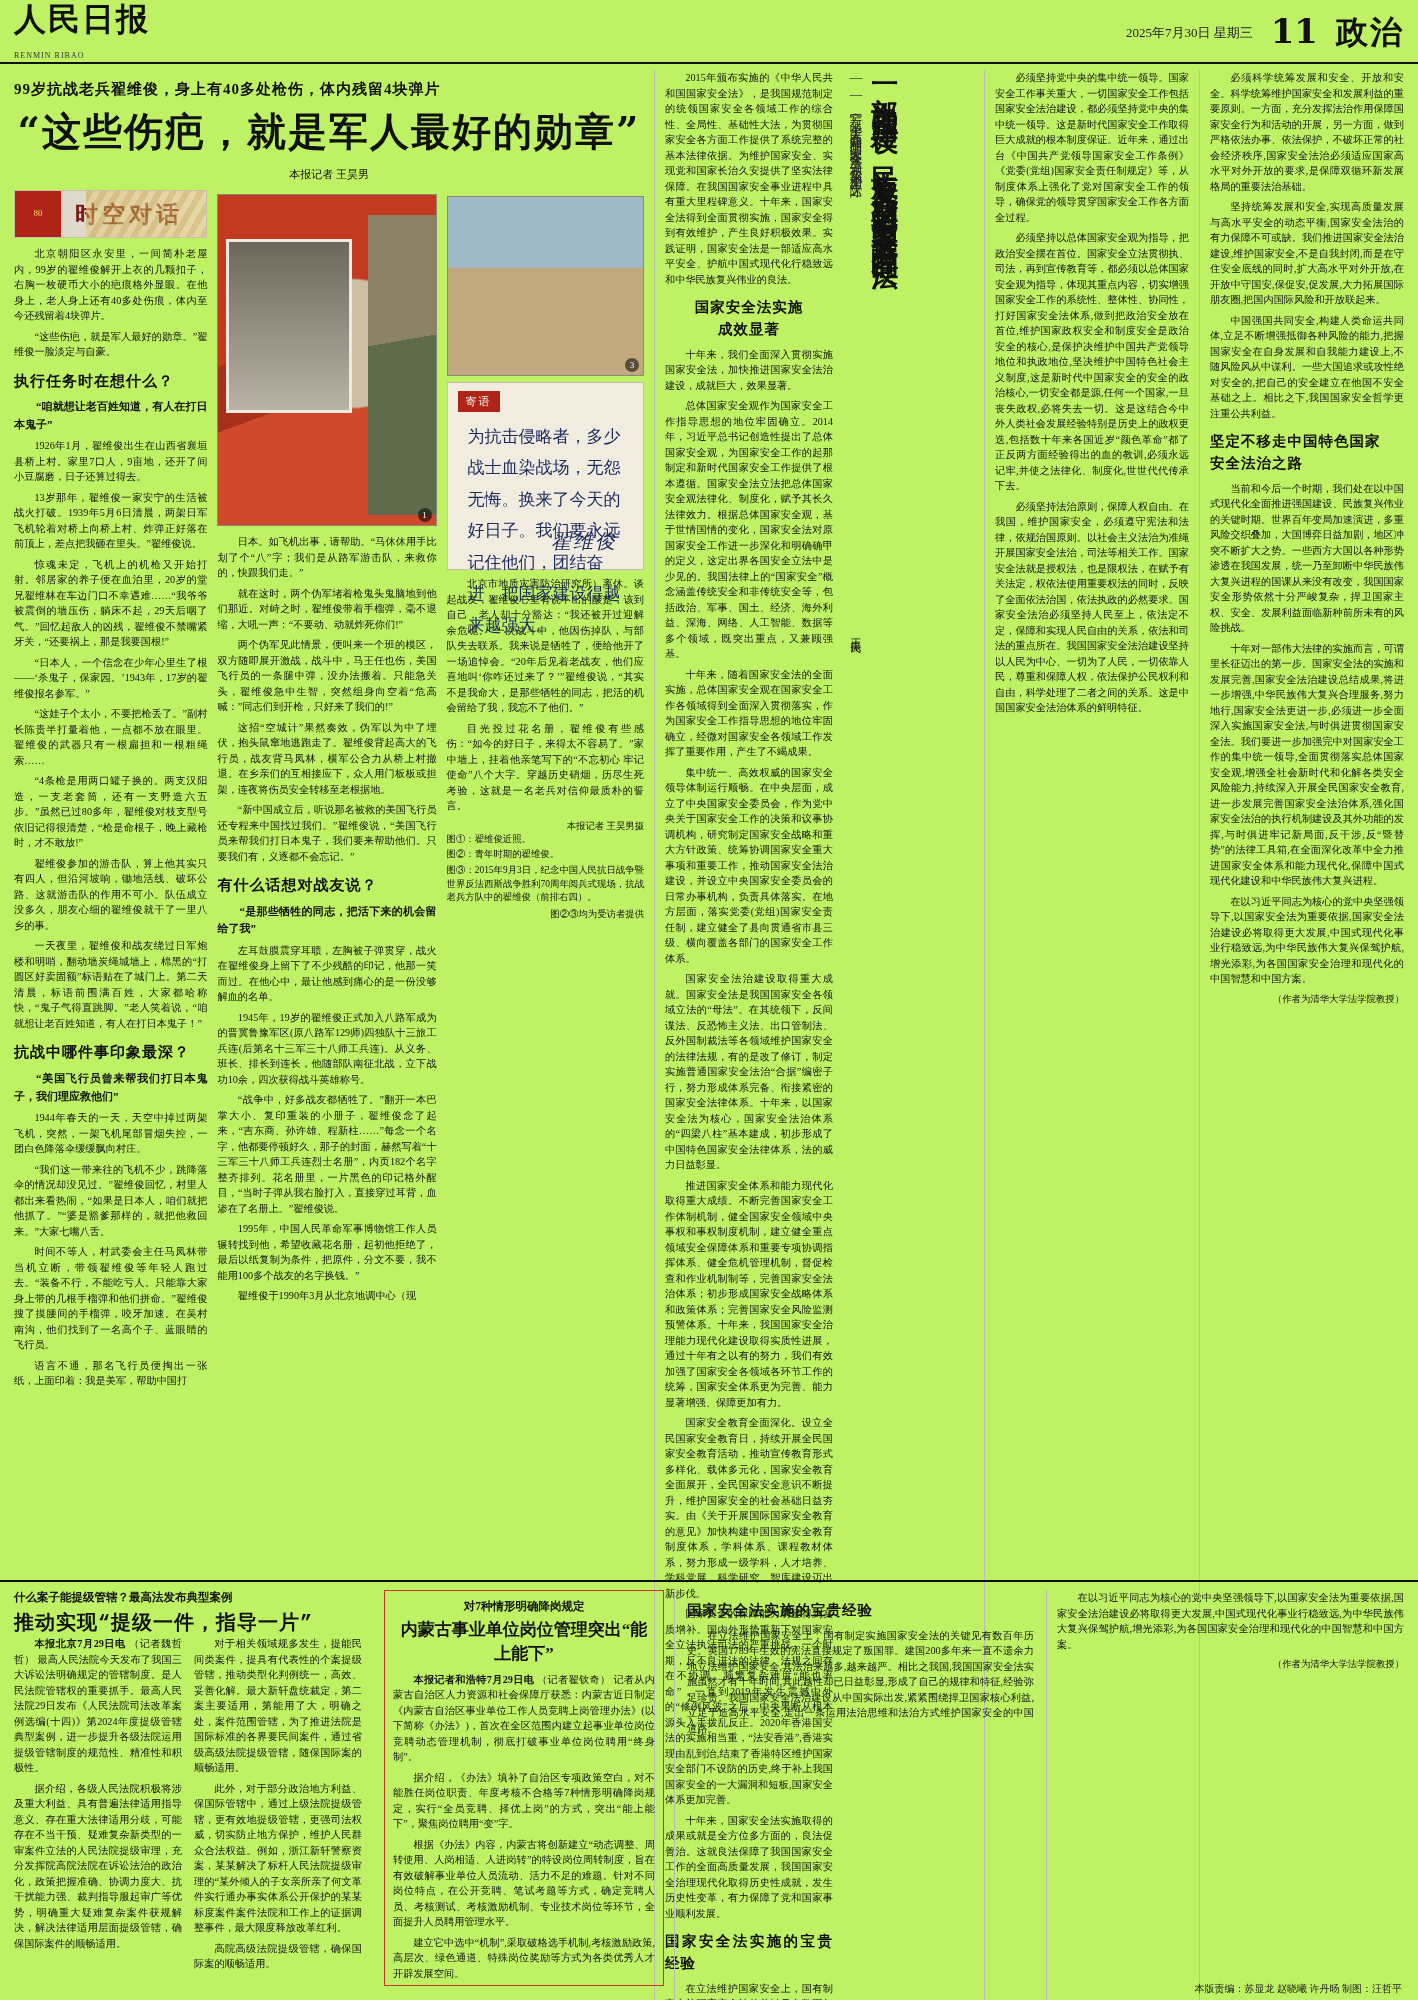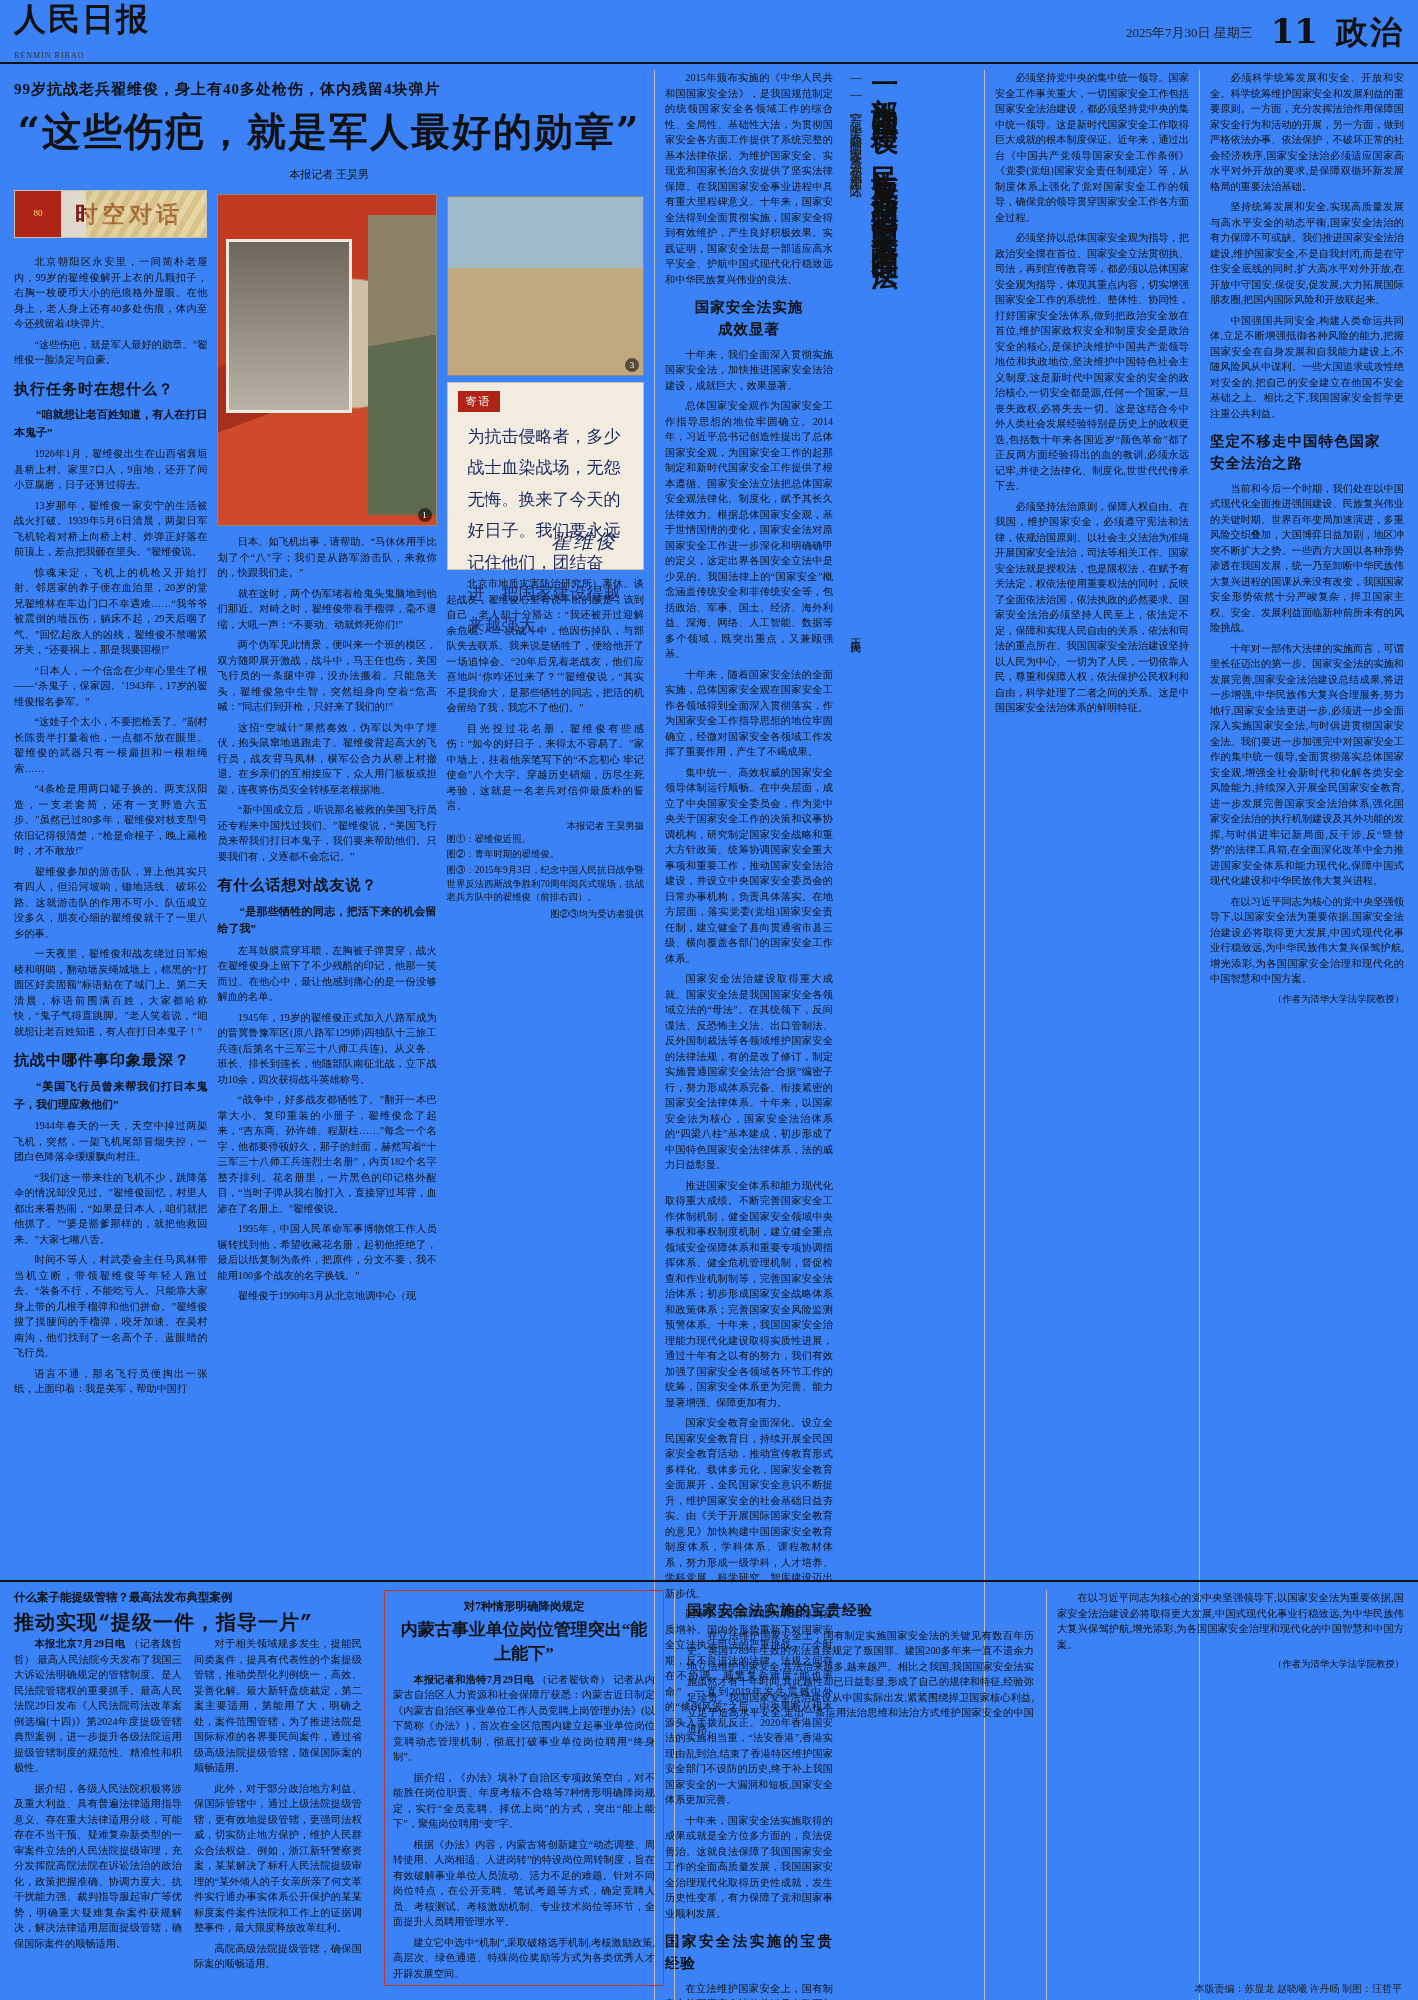--- a/index.html
+++ b/index.html
@@ -1,17 +1,17 @@
 <!DOCTYPE html>
 <html><head>
 <meta charset="utf-8">
 <style>
   html,body{margin:0;padding:0;background:#e9e6df;}
   body{font-family:"Liberation Serif", serif;color:#111;}
-  .page{width:1418px;height:2000px;background:#3b82f6;position:relative;overflow:hidden;}
+  .page{width:1418px;height:2000px;background:#bef264;position:relative;overflow:hidden;}
 
   
   .masthead{height:62px;border-bottom:2px solid #111;display:flex;align-items:center;padding:0 14px;position:relative;}
   .logo{font-family:"DejaVu Serif", serif;font-weight:bold;font-size:32px;letter-spacing:2px;color:#111;line-height:1;}
   .logo-sub{font-size:8px;letter-spacing:1px;color:#333;margin-top:16px;}
   .mast-right{margin-left:auto;display:flex;align-items:flex-end;gap:18px;}
   .mast-date{font-size:13px;color:#222;padding-bottom:6px;}
   .pagenum{font-family:"DejaVu Serif",serif;font-size:34px;font-weight:bold;line-height:1;}
   .section-name{font-size:32px;font-weight:bold;letter-spacing:2px;line-height:1;}
 
@@ -22,21 +22,21 @@
   .right-zone{width:420px;padding-left:10px;box-sizing:border-box;border-left:1px solid #bbb;display:flex;}
 
   .col{font-size:10.2px;line-height:1.52;text-align:justify;}
   .col p{margin:0 0 5px 0;text-indent:2em;}
 
   
   .kicker{text-align:left;font-size:15px;font-weight:bold;letter-spacing:1px;margin:10px 0 6px 0;}
   .headline{text-align:center;font-size:39px;font-weight:bold;letter-spacing:2px;margin:2px 0 8px 0;font-family:"DejaVu Serif",serif;}
   .byline{text-align:center;font-size:11px;margin-bottom:8px;}
 
-  .banner{height:46px;background:linear-gradient(90deg,#d8d2c6,#efe9dd);border:1px solid #c8bfae;position:relative;display:flex;align-items:center;overflow:hidden;margin-bottom:16px;}
+  .banner{height:46px;background:linear-gradient(90deg,#d8d2c6,#efe9dd);border:1px solid #c8bfae;position:relative;display:flex;align-items:center;overflow:hidden;margin-bottom:8px;}
   .banner .sq{width:46px;height:46px;background:#b02418;color:#ffd86b;font-size:9px;display:flex;align-items:center;justify-content:center;text-align:center;line-height:1.1;}
   .banner .bt{font-size:23px;font-weight:bold;letter-spacing:4px;margin-left:14px;color:#7a1a12;}
   .banner .ribbon{position:absolute;right:0;top:0;width:120px;height:46px;background:repeating-linear-gradient(-60deg,#c8a64a 0 6px,#e0c87a 6px 12px);opacity:.55;}
 
   .two-col{display:flex;gap:12px;}
   .two-col .c{flex:1;}
 
   .subhead{font-size:15px;font-weight:bold;margin:10px 0 6px 0;letter-spacing:1px;}
   .quote-lead{font-size:11px;font-weight:bold;line-height:1.6;margin:0 0 6px 0;text-indent:2em;}
 

